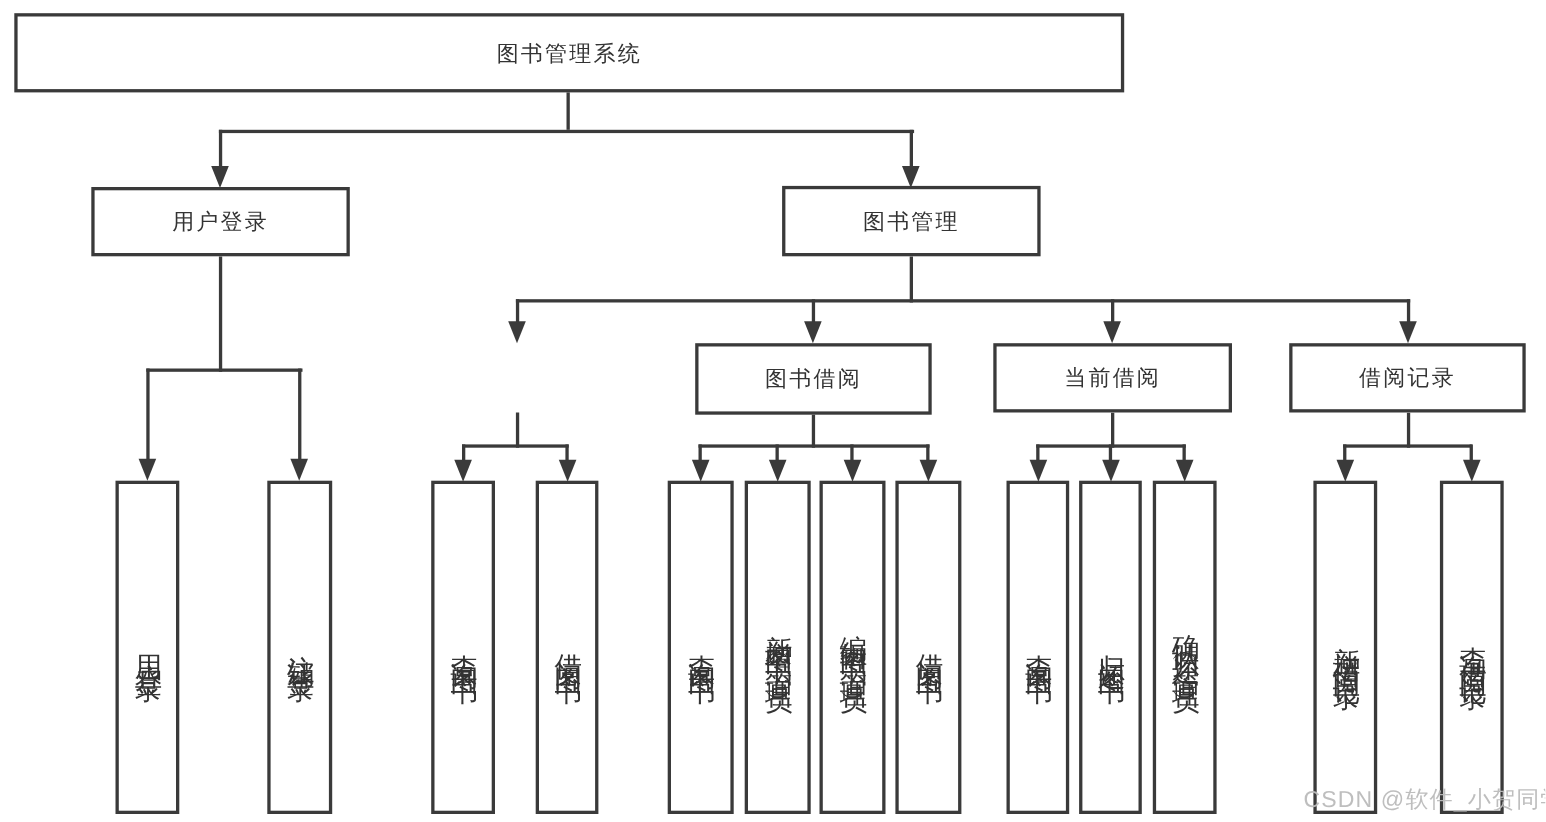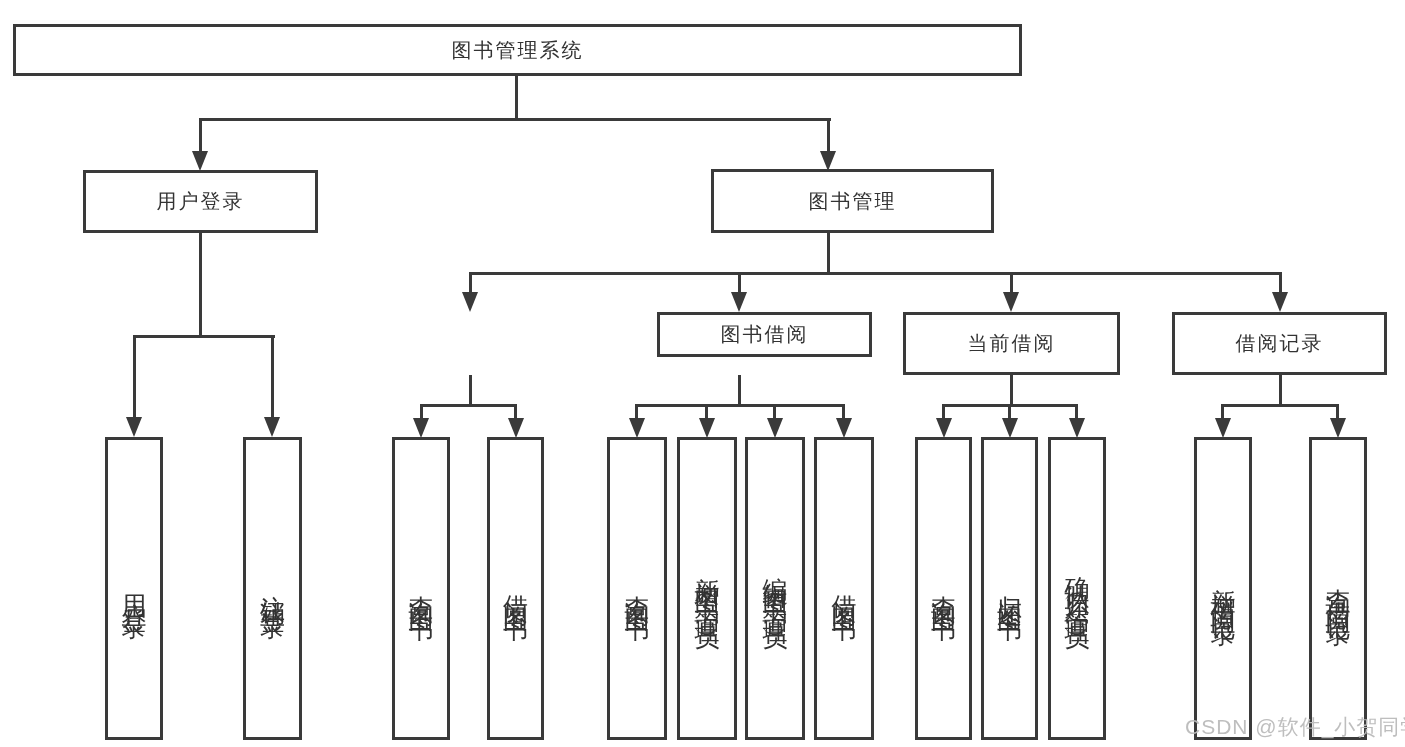--- a/index.html
+++ b/index.html
@@ -28,51 +28,51 @@
   .watermark {
     position:absolute; left:1185px; top:713px; z-index:5;
     color:rgba(187,187,187,0.95); font-size:21px; letter-spacing:1px; white-space:nowrap;
   }
 </style>
 </head>
 <body>
 
 <div class="stage">
 
-  <div class="box hbox" style="left:13px; top:24px; width:1009px; height:52px;">图书管理系统</div>
+  <div class="box hbox" style="left:13px; top:12px; width:1009px; height:72px;">图书管理系统</div>
 
   <div class="vline" style="left:515px; top:68px; height:50px;"></div>
   <div class="hline" style="left:199px; top:118px; width:632px;"></div>
   <div class="vline" style="left:199px; top:118px; height:34px;"></div>
   <div class="arrow" style="left:192px; top:151px;"></div>
   <div class="vline" style="left:827px; top:118px; height:34px;"></div>
   <div class="arrow" style="left:820px; top:151px;"></div>
 
   <div class="box hbox" style="left:83px; top:170px; width:235px; height:63px;">用户登录</div>
-  <div class="box hbox" style="left:711px; top:169px; width:283px; height:64px;">图书管理</div>
+  <div class="box hbox" style="left:711px; top:169px; width:235px; height:64px;">图书管理</div>
 
   <div class="vline" style="left:199px; top:233px; height:105px;"></div>
   <div class="hline" style="left:133px; top:335px; width:142px;"></div>
   <div class="vline" style="left:133px; top:335px; height:84px;"></div>
   <div class="arrow" style="left:126px; top:417px;"></div>
   <div class="vline" style="left:271px; top:335px; height:84px;"></div>
   <div class="arrow" style="left:264px; top:417px;"></div>
 
   <div class="vline" style="left:827px; top:233px; height:42px;"></div>
   <div class="hline" style="left:469px; top:272px; width:813px;"></div>
   <div class="vline" style="left:469px; top:272px; height:22px;"></div>
   <div class="arrow" style="left:462px; top:292px;"></div>
   <div class="vline" style="left:738px; top:272px; height:22px;"></div>
   <div class="arrow" style="left:731px; top:292px;"></div>
   <div class="vline" style="left:1010px; top:272px; height:22px;"></div>
   <div class="arrow" style="left:1003px; top:292px;"></div>
   <div class="vline" style="left:1279px; top:272px; height:22px;"></div>
   <div class="arrow" style="left:1272px; top:292px;"></div>
 
-  <div class="box hbox" style="left:632px; top:312px; width:215px; height:45px;margin-left:25px;">图书借阅</div>
+  <div class="box hbox" style="left:632px; top:312px; width:215px; height:65px;">图书借阅</div>
   <div class="box hbox" style="left:903px; top:312px; width:217px; height:63px;">当前借阅</div>
   <div class="box hbox" style="left:1172px; top:312px; width:215px; height:63px;">借阅记录</div>
 
   <div class="vline" style="left:469px; top:375px; height:32px;"></div>
   <div class="hline" style="left:420px; top:404px; width:97px;"></div>
   <div class="vline" style="left:420px; top:404px; height:16px;"></div>
   <div class="arrow" style="left:413px; top:418px;"></div>
   <div class="vline" style="left:514px; top:404px; height:16px;"></div>
   <div class="arrow" style="left:508px; top:418px;"></div>
 

